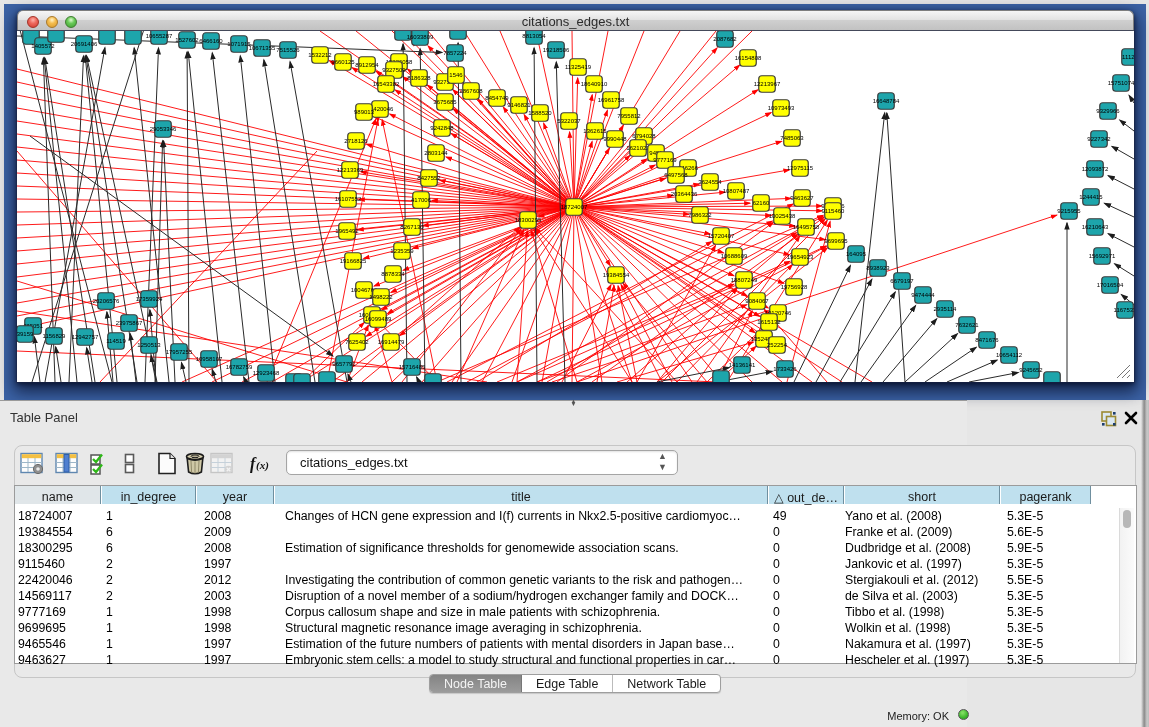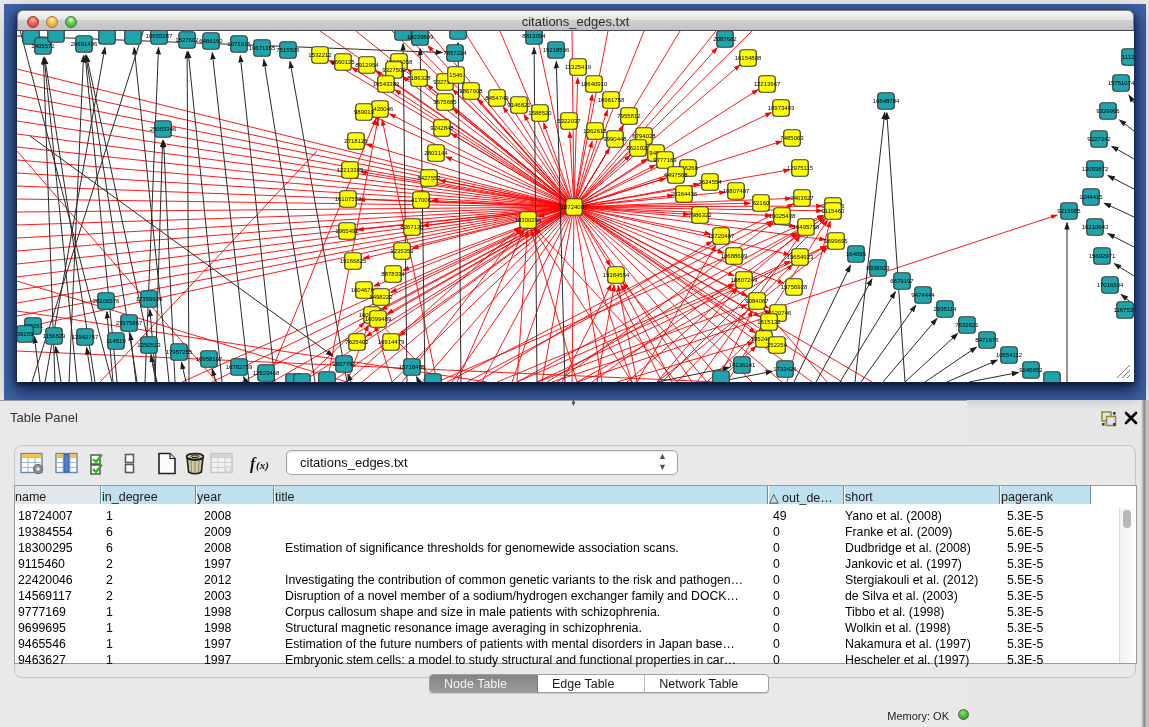--- a/index.html
+++ b/index.html
@@ -24,36 +24,36 @@
 .ficon{position:absolute;top:10px}
 #toolrow{position:absolute;left:14px;top:44px;width:1122px;height:233px;
  border:1px solid #c6c6c6;border-radius:8px;background:#e9e9e9}
 .tico{position:absolute;top:6px}
 #combo{position:absolute;left:271px;top:4px;width:392px;height:25px;background:#fff;
  border:1px solid #a5a5a5;border-radius:5px;box-shadow:inset 0 1px 2px rgba(0,0,0,.12);font-size:13px;color:#111;
  line-height:23px;padding-left:13px}
 #combo .arr{position:absolute;right:10px;top:0px;font-size:9px;color:#555;line-height:11px}
 #tablewrap{position:absolute;left:-1px;top:39px;width:1123px;height:179px;background:#fff;border:1px solid #9b9b9b}
 #thead{position:absolute;left:0;top:0;width:1092px;height:22px;font-size:12.5px;color:#1b1b1b}
-#thead span{position:absolute;top:0;padding-top:4px;text-align:left;border-right:1px solid #6f8f9f;height:18px;background:#bfe0ee}
+#thead span{position:absolute;top:0;padding-top:4px;text-align:center;border-right:1px solid #6f8f9f;height:18px;background:#bfe0ee}
 #thead .h0{left:0;width:86px;background:#e0e6e9}
 .trow{position:absolute;font-size:12.3px;line-height:16px;color:#000;width:1104px;height:16px;white-space:nowrap}
 .trow span{position:absolute;overflow:hidden}
 .c0{left:3px;width:83px}
 .c1{left:91px;width:95px}
 .c2{left:189px;width:75px}
 .c3{left:270px;width:484px}
 .c4{left:758px;width:70px}
 .c5{left:830px;width:156px;text-align:left}
 .c6{left:992px;width:84px}
 #vsb{position:absolute;left:1104px;top:22px;width:15px;height:155px;background:linear-gradient(90deg,#f2f2f2,#fbfbfb);border-left:1px solid #dadada}
 #vsb .thumb{position:absolute;left:3px;top:2px;width:8px;height:18px;border-radius:4px;background:#b7b7b7}
 #tabs{position:absolute;left:429px;top:273px;height:19px;display:flex;font-size:12.5px;color:#1a1a1a;
  border:1px solid #9e9e9e;border-radius:4px;background:#fff;box-shadow:0 1px 1px rgba(0,0,0,.15)}
-#tabs div{padding:1px 30px 0 14px;line-height:17px}
+#tabs div{padding:1px 14px 0 14px;line-height:17px}
 #tabs .sel{background:linear-gradient(#848484,#9b9b9b);color:#f4f4f4;border-radius:3px 0 0 3px;border-right:1px solid #777}
 #tabs .mid{border-right:1px solid #bbb}
 #statusbar{position:absolute;left:16px;top:700px;width:969px;height:27px}
 #mem{position:absolute;right:36px;top:10px;font-size:11px;color:#222}
 #memdot{position:absolute;right:16px;top:9px;width:11px;height:11px;border-radius:50%;
  background:radial-gradient(circle at 40% 30%,#7edd60 10%,#3cb62c 60%,#2e9a20 100%);border:1px solid #555}
 .trow:nth-child(1){top:0px}
 .trow:nth-child(2){top:16px}
 .trow:nth-child(3){top:32px}
 .trow:nth-child(4){top:48px}
@@ -698,20 +698,21 @@
          <span style="left:260px;width:493px">title</span>
          <span style="left:754px;width:75px">△ out_de…</span>
          <span style="left:830px;width:155px">short</span>
          <span style="left:986px;width:90px">pagerank</span>
        </div>
        <div style="position:absolute;left:0;top:22px;width:1092px">
             <div class="trow">
               <span class="c0">18724007</span>
               <span class="c1">1</span>
               <span class="c2">2008</span>
+              <span class="c3">Changes of HCN gene expression and I(f) currents in Nkx2.5‑positive cardiomyoc…</span>
               <span class="c4">49</span>
               <span class="c5">Yano et al. (2008)</span>
               <span class="c6">5.3E-5</span>
             </div>
 <div class="trow">
               <span class="c0">19384554</span>
               <span class="c1">6</span>
               <span class="c2">2009</span>
               <span class="c4">0</span>
               <span class="c5">Franke et al. (2009)</span>

